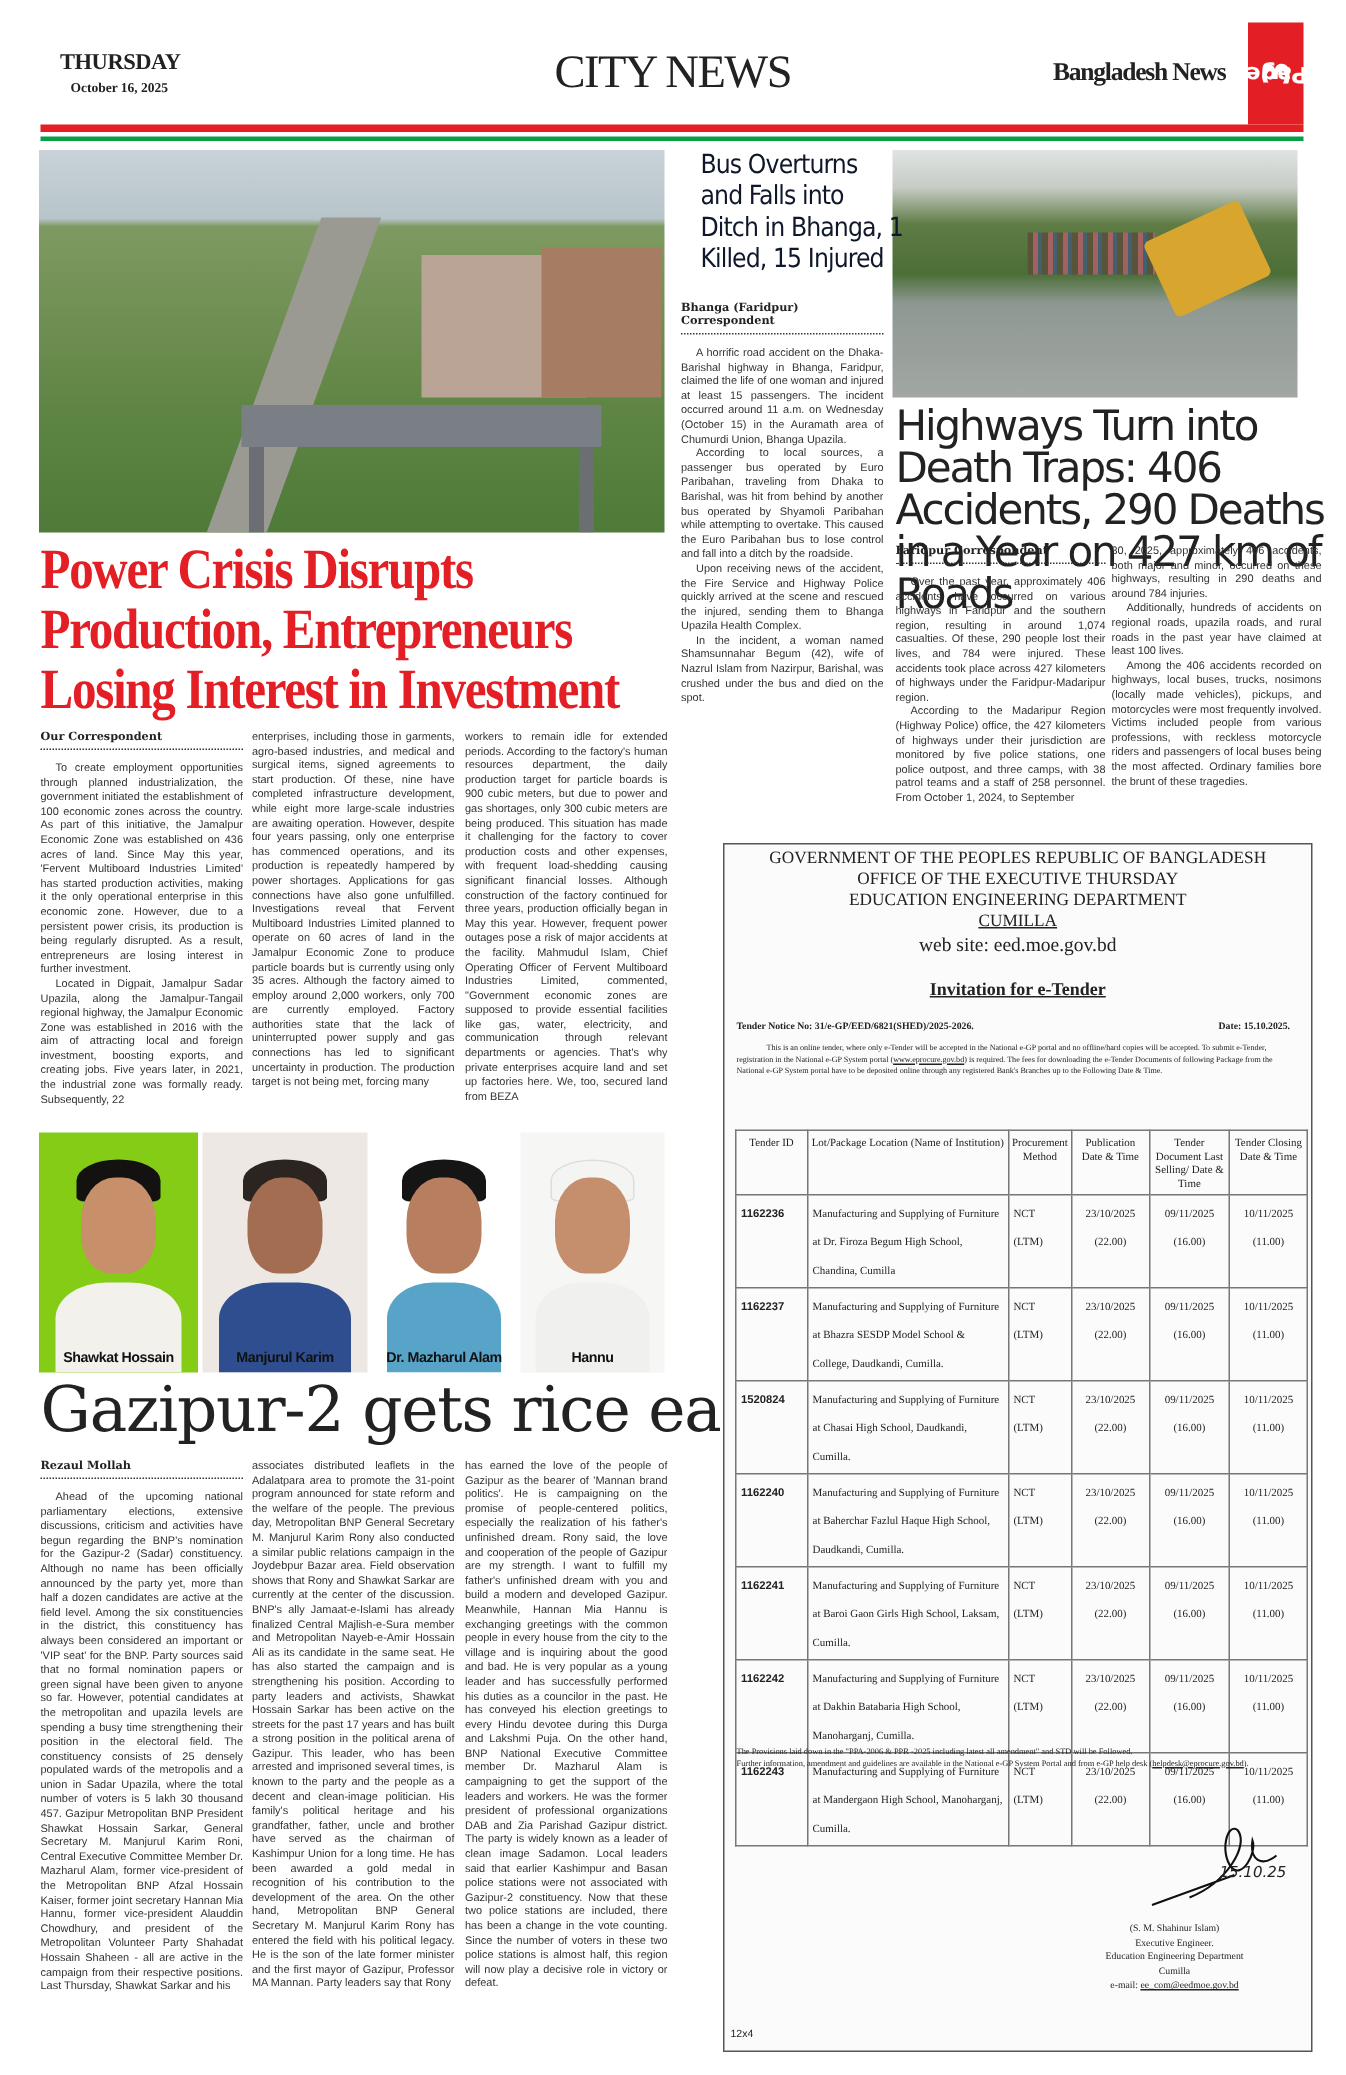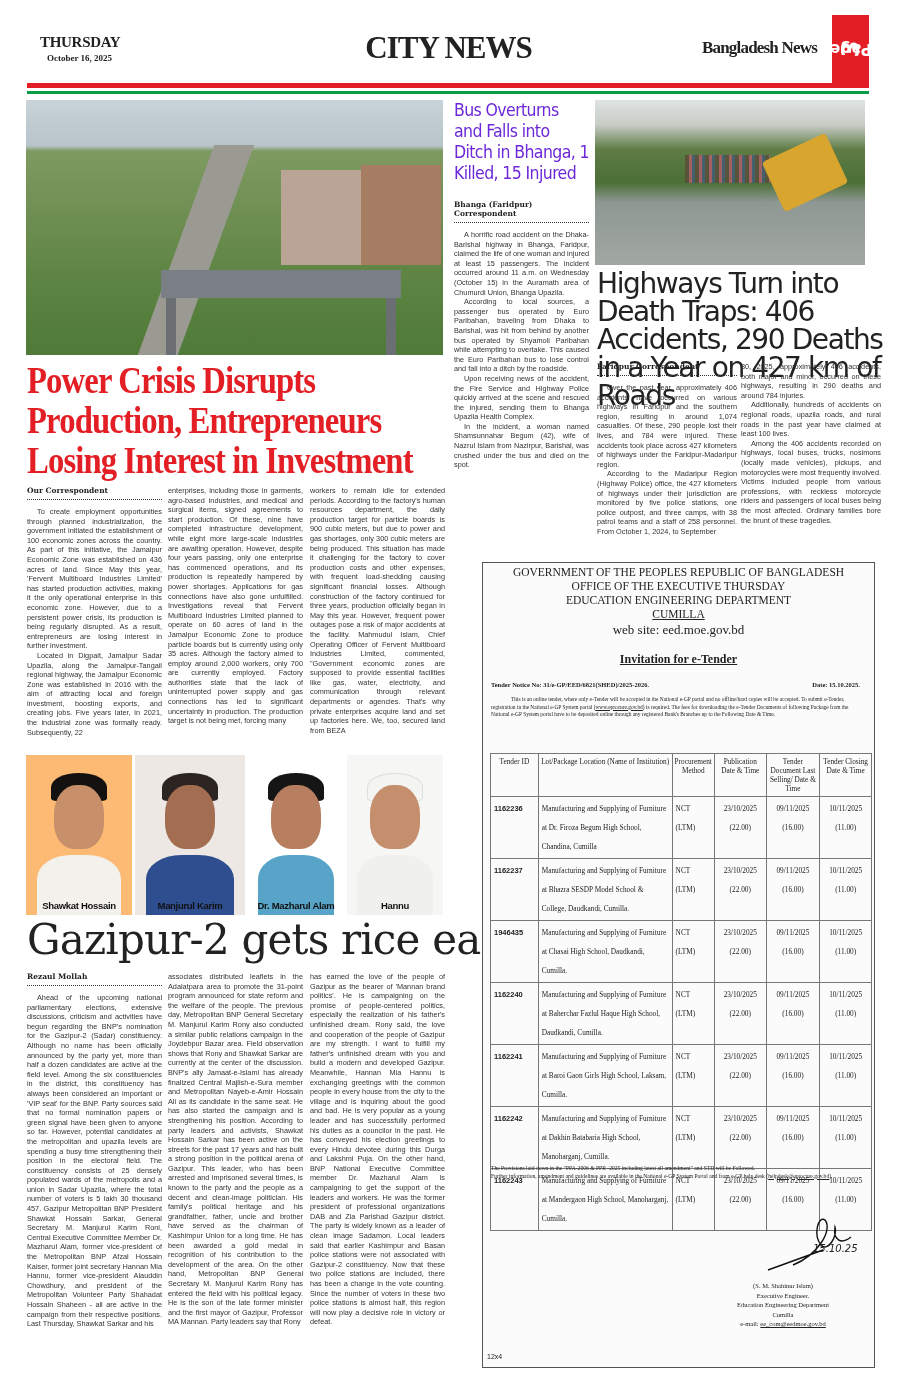--- a/index.html
+++ b/index.html
@@ -2,21 +2,21 @@
 <html><head>
 <meta charset="utf-8">
 <style>
   * { box-sizing: border-box; margin: 0; padding: 0; }
   html, body { width: 897px; height: 1383px; background: #fff; overflow: hidden; }
   body { position: relative; font-family: "DejaVu Serif", serif; color: #222; }
   .abs { position: absolute; }
   
   .day { left: 40px; top: 34px; font-family: "Liberation Serif", serif; font-weight: bold; font-size: 15px; letter-spacing: -0.3px; }
   .date { left: 47px; top: 53px; font-family: "Liberation Serif", serif; font-weight: bold; font-size: 9px; }
-  .section { left: 0; width: 897px; top: 30px; text-align: center; font-family: "Liberation Serif", serif; font-weight: bold; font-size: 31px; letter-spacing: -1px; color: #222; }
+  .section { left: 0; width: 897px; top: 30px; text-align: center; font-family: "Liberation Serif", serif; font-weight: normal; font-size: 31px; letter-spacing: -1px; color: #222; }
   .brand { right: 80px; top: 38px; font-family: "Liberation Serif", serif; font-weight: bold; font-size: 17px; letter-spacing: -0.8px; text-align: right; }
   .pagebox { left: 832px; top: 15px; width: 37px; height: 68px; background: #e31e24; }
   .pagebox span { position: absolute; left: 50%; top: 50%; transform: translate(-50%, -50%) rotate(-90deg); color: #fff; font-family: "DejaVu Sans", sans-serif; font-weight: bold; font-size: 15px; white-space: nowrap; }
   .pagebox b { font-size: 24px; }
   .rule-red { left: 27px; top: 83px; width: 842px; height: 5px; background: #e31e24; }
   .rule-green { left: 27px; top: 91px; width: 842px; height: 3px; background: #0a9d48; }
 
   
   .photo { overflow: hidden; }
   .photo-zone { left: 26px; top: 100px; width: 417px; height: 255px;
@@ -26,21 +26,21 @@
   .photo-zone .gate2 { position: absolute; left: 140px; top: 198px; width: 10px; height: 57px; background: #6b6f74; }
   .photo-zone .gate3 { position: absolute; left: 360px; top: 198px; width: 10px; height: 57px; background: #6b6f74; }
   .photo-zone .bldg { position: absolute; left: 255px; top: 70px; width: 110px; height: 95px; background: #b9a496; }
   .photo-zone .bldg2 { position: absolute; left: 335px; top: 65px; width: 80px; height: 100px; background: #a67d63; }
   .photo-bus { left: 595px; top: 100px; width: 270px; height: 165px;
     background: linear-gradient(180deg, #dfe3e2 0%, #c8ccc6 15%, #5f7c45 30%, #4b6f37 50%, #8e9892 62%, #a2a7a2 100%); }
   .photo-bus .bus { position: absolute; left: 175px; top: 45px; width: 70px; height: 55px; background: #d8a62e; transform: rotate(-25deg); border-radius: 4px; }
   .photo-bus .people { position: absolute; left: 90px; top: 55px; width: 85px; height: 28px; background: repeating-linear-gradient(90deg, #5b4b3a 0 4px, #b85c6a 4px 7px, #3f5b7a 7px 10px); opacity: .8; }
 
   
-  .hl-bus { left: 454px; top: 100px; width: 135px; font-family: "DejaVu Sans Condensed", "DejaVu Sans", sans-serif; font-size: 17.5px; line-height: 21px; color: #6d28d9; letter-spacing: -0.6px; }
+  .hl-bus { left: 467px; top: 100px; width: 135px; font-family: "DejaVu Sans Condensed", "DejaVu Sans", sans-serif; font-size: 17.5px; line-height: 21px; color: #0f172a; letter-spacing: -0.6px; }
   .hl-hwy { left: 597px; top: 270px; width: 295px; font-family: "DejaVu Sans", sans-serif; font-size: 28px; line-height: 28px; letter-spacing: -1.4px; color: #222; }
   .hl-power { left: 27px; top: 360px; width: 420px; font-family: "Liberation Serif", serif; font-weight: bold; font-size: 38px; line-height: 40px; letter-spacing: -1px; color: #e31e24; transform: scaleX(.86); transform-origin: left top; white-space: nowrap; }
   .hl-gazi { left: 27px; top: 916px; width: 425px; font-family: "DejaVu Serif", serif; font-size: 42px; line-height: 48px; letter-spacing: -0.8px; color: #222; white-space: nowrap; }
 
   
   .byline { font-family: "DejaVu Serif", serif; font-weight: bold; font-size: 7.5px; color: #222; border-bottom: 1px dotted #333; padding-bottom: 4px; }
   
   .col { font-family: Liberation Sans, sans-serif; font-size: 7.3px; line-height: 9.6px; text-align: justify; color: #333; hyphens: auto; overflow: hidden; }
   .col p { text-indent: 10px; }
 
@@ -133,21 +133,21 @@
   <div class="byline">Our Correspondent</div>
   <div class="col" style="margin-top:7px; height:255px;">
     <p>To create employment opportunities through planned industrialization, the government initiated the establishment of 100 economic zones across the country. As part of this initiative, the Jamalpur Economic Zone was established on 436 acres of land. Since May this year, 'Fervent Multiboard Industries Limited' has started production activities, making it the only operational enterprise in this economic zone. However, due to a persistent power crisis, its production is being regularly disrupted. As a result, entrepreneurs are losing interest in further investment.</p>
     <p>Located in Digpait, Jamalpur Sadar Upazila, along the Jamalpur-Tangail regional highway, the Jamalpur Economic Zone was established in 2016 with the aim of attracting local and foreign investment, boosting exports, and creating jobs. Five years later, in 2021, the industrial zone was formally ready. Subsequently, 22</p>
   </div>
 </div>
 <div class="abs col" style="left:168px; top:486px; width:135px; height:262px;">enterprises, including those in garments, agro-based industries, and medical and surgical items, signed agreements to start production. Of these, nine have completed infrastructure development, while eight more large-scale industries are awaiting operation. However, despite four years passing, only one enterprise has commenced operations, and its production is repeatedly hampered by power shortages. Applications for gas connections have also gone unfulfilled. Investigations reveal that Fervent Multiboard Industries Limited planned to operate on 60 acres of land in the Jamalpur Economic Zone to produce particle boards but is currently using only 35 acres. Although the factory aimed to employ around 2,000 workers, only 700 are currently employed. Factory authorities state that the lack of uninterrupted power supply and gas connections has led to significant uncertainty in production. The production target is not being met, forcing many</div>
 <div class="abs col" style="left:310px; top:486px; width:135px; height:262px;">workers to remain idle for extended periods. According to the factory's human resources department, the daily production target for particle boards is 900 cubic meters, but due to power and gas shortages, only 300 cubic meters are being produced. This situation has made it challenging for the factory to cover production costs and other expenses, with frequent load-shedding causing significant financial losses. Although construction of the factory continued for three years, production officially began in May this year. However, frequent power outages pose a risk of major accidents at the facility. Mahmudul Islam, Chief Operating Officer of Fervent Multiboard Industries Limited, commented, "Government economic zones are supposed to provide essential facilities like gas, water, electricity, and communication through relevant departments or agencies. That's why private enterprises acquire land and set up factories here. We, too, secured land from BEZA</div>
 
 <div class="abs portraits">
-  <div class="pt" style="left:0; width:106px; background:#fdba74;">
+  <div class="pt" style="left:0; width:106px; background:#84cc16;">
     <div class="hair" style="background:#141210;"></div>
       <div class="face" style="background:#c78f6a;"></div>
     <div class="body" style="background:#f3f1ec;"></div>
     <div class="name">Shawkat Hossain</div>
   </div>
   <div class="pt" style="left:222px; width:96px; background:#ffffff;">
     <div class="hair" style="background:#151515;"></div>
       <div class="face" style="background:#b77f60;"></div>
     <div class="body" style="background:#58a4c8;"></div>
     <div class="name">Dr. Mazharul Alam</div>
@@ -213,21 +213,21 @@
         </tr>
         <tr>
           <td class="id">1162237</td>
           <td>Manufacturing and Supplying of Furniture at Bhazra SESDP Model School &amp; College, Daudkandi, Cumilla.</td>
           <td>NCT (LTM)</td>
           <td class="c">23/10/2025 (22.00)</td>
           <td class="c">09/11/2025 (16.00)</td>
           <td class="c">10/11/2025 (11.00)</td>
         </tr>
         <tr>
-          <td class="id">1946435</td>
+          <td class="id">1520824</td>
           <td>Manufacturing and Supplying of Furniture at Chasai High School, Daudkandi, Cumilla.</td>
           <td>NCT (LTM)</td>
           <td class="c">23/10/2025 (22.00)</td>
           <td class="c">09/11/2025 (16.00)</td>
           <td class="c">10/11/2025 (11.00)</td>
         </tr>
         <tr>
           <td class="id">1162240</td>
           <td>Manufacturing and Supplying of Furniture at Baherchar Fazlul Haque High School, Daudkandi, Cumilla.</td>
           <td>NCT (LTM)</td>

